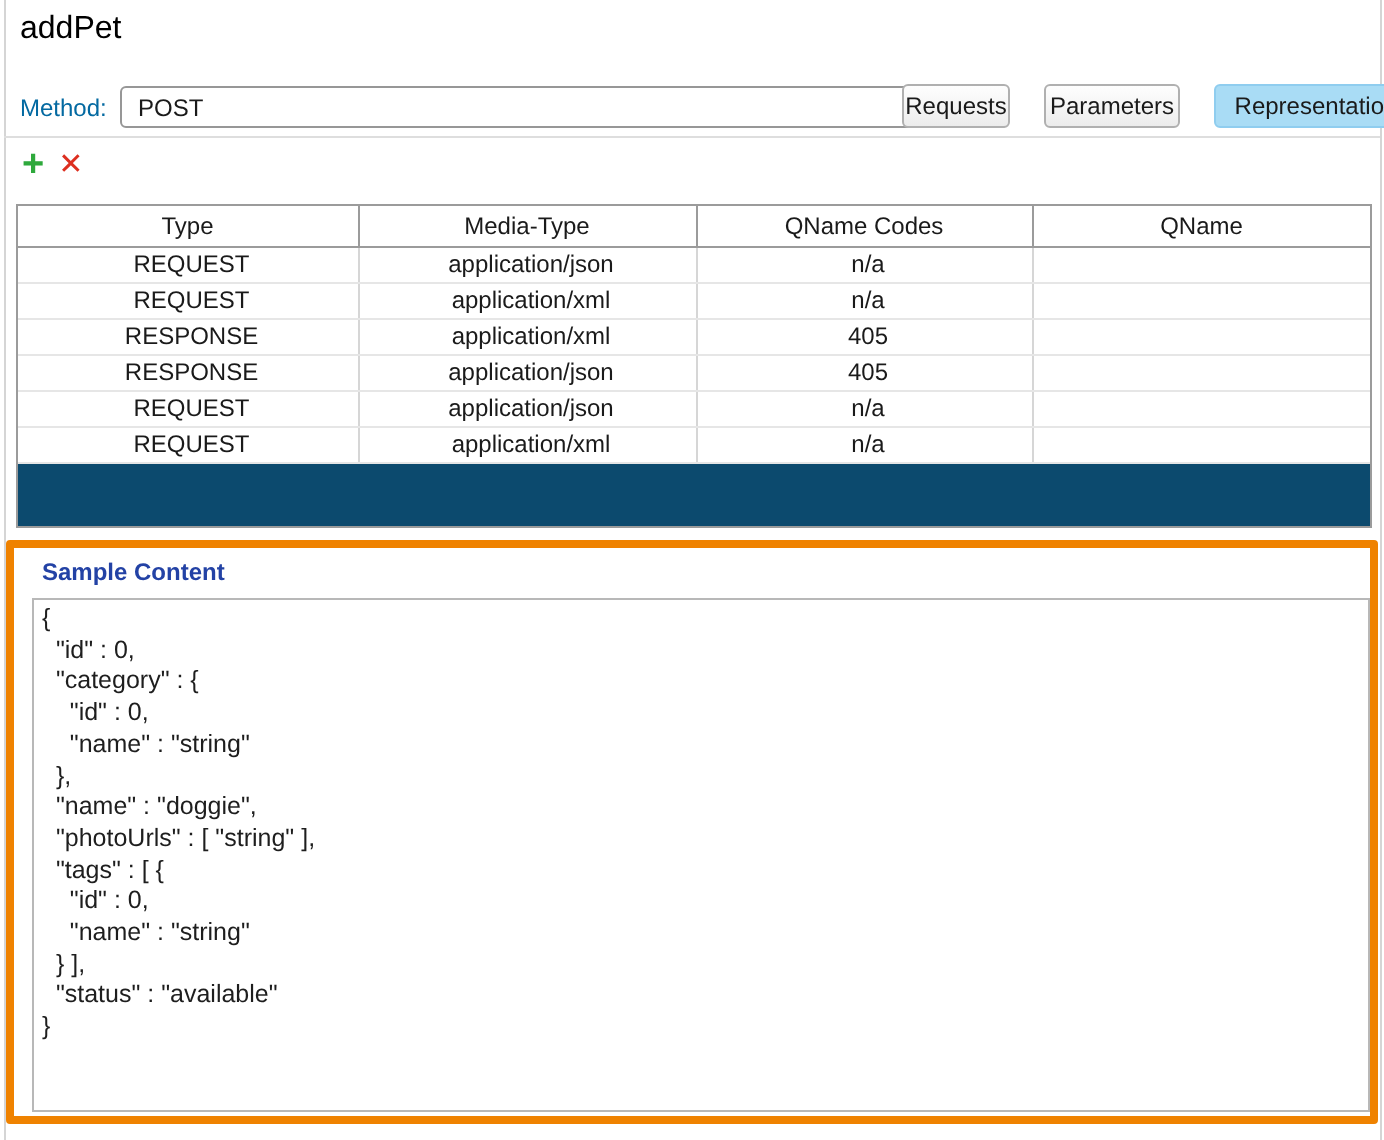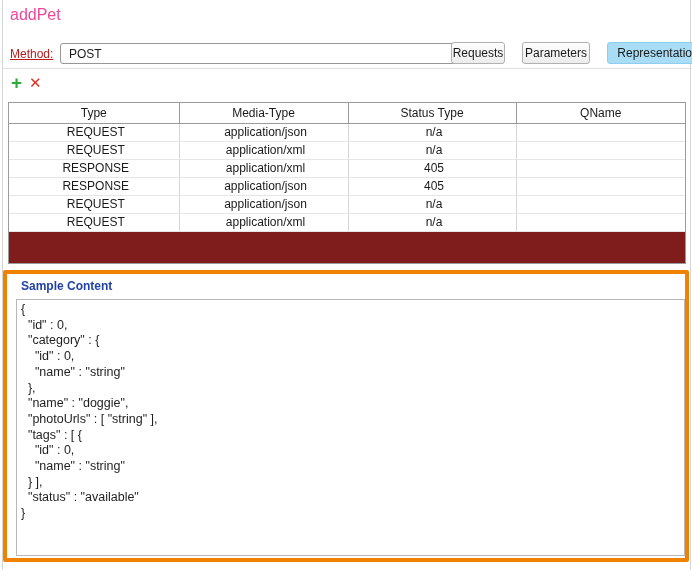--- a/index.html
+++ b/index.html
@@ -10,26 +10,26 @@
     background: #ffffff;
     font-family: "Liberation Sans", "DejaVu Sans", sans-serif;
     color: #1a1a1a;
     overflow: hidden;
   }
   .win-border-left  { position: absolute; left: 2px;  top: 0; width: 1px; height: 570px; background: #d5d5d5; }
   .win-border-right { position: absolute; left: 690px; top: 0; width: 1px; height: 570px; background: #d5d5d5; }
 
   .page-title {
     position: absolute; left: 10px; top: 6px;
-    font-size: 16px; font-weight: 400; color: #ec4899;
+    font-size: 16px; font-weight: 400; color: #000000;
   }
 
   .method-label {
     position: absolute; left: 10px; top: 47px;
-    font-size: 12px; color: #b91c1c; text-decoration: underline;
+    font-size: 12px; color: #0369a1;
   }
   .method-dropdown {
     position: absolute; left: 60px; top: 43px;
     width: 444px; height: 21px; box-sizing: border-box;
     background: #ffffff; border: 1px solid #979797; border-radius: 3px;
     display: flex; align-items: center; cursor: default;
   }
   .method-dropdown .value { font-size: 12px; padding-left: 8px; flex: 1; }
   .method-dropdown .caret {
     width: 0; height: 0; margin-right: 8px;
@@ -62,21 +62,21 @@
   .icon-add {
     font-size: 19px; font-weight: 700; color: #2ea93c; line-height: 20px; cursor: pointer;
   }
   .icon-delete {
     font-size: 15px; font-weight: 700; color: #dd2f20; line-height: 20px; cursor: pointer;
   }
 
   .rep-table-wrap {
     position: absolute; left: 8px; top: 102px;
     width: 678px; height: 162px; box-sizing: border-box;
-    border: 1px solid #9b9b9b; background: #7f1d1d;
+    border: 1px solid #9b9b9b; background: #0c4a6e;
   }
   table.rep-table { border-collapse: collapse; table-layout: fixed; width: 100%; }
   table.rep-table col.c0 { width: 170px; }
   table.rep-table col.c1 { width: 169px; }
   table.rep-table col.c2 { width: 168px; }
   table.rep-table th {
     height: 20px; box-sizing: border-box;
     font-size: 12px; font-weight: 400; text-align: center;
     background: #ffffff;
     border-right: 1px solid #9b9b9b; border-bottom: 1px solid #9b9b9b;
@@ -147,21 +147,21 @@
       <colgroup>
           <col class="c0">
           <col class="c1">
           <col class="c2">
           <col>
         </colgroup>
       <thead>
         <tr>
           <th>Type</th>
           <th>Media-Type</th>
-          <th>Status Type</th>
+          <th>QName Codes</th>
           <th>QName</th>
         </tr>
       </thead>
       <tbody>
         <tr>
           <td>REQUEST</td>
           <td>application/json</td>
           <td>n/a</td>
           <td></td>
         </tr>

